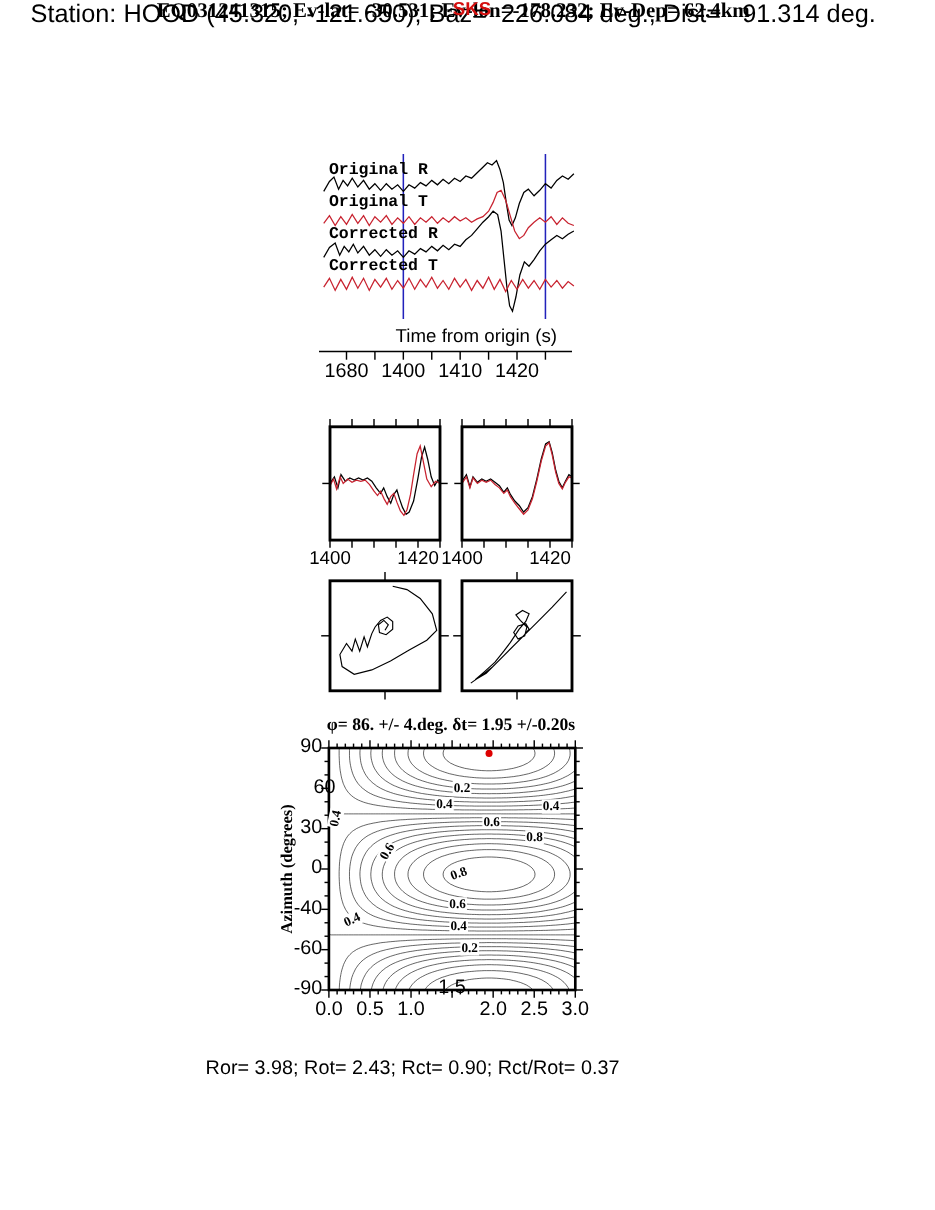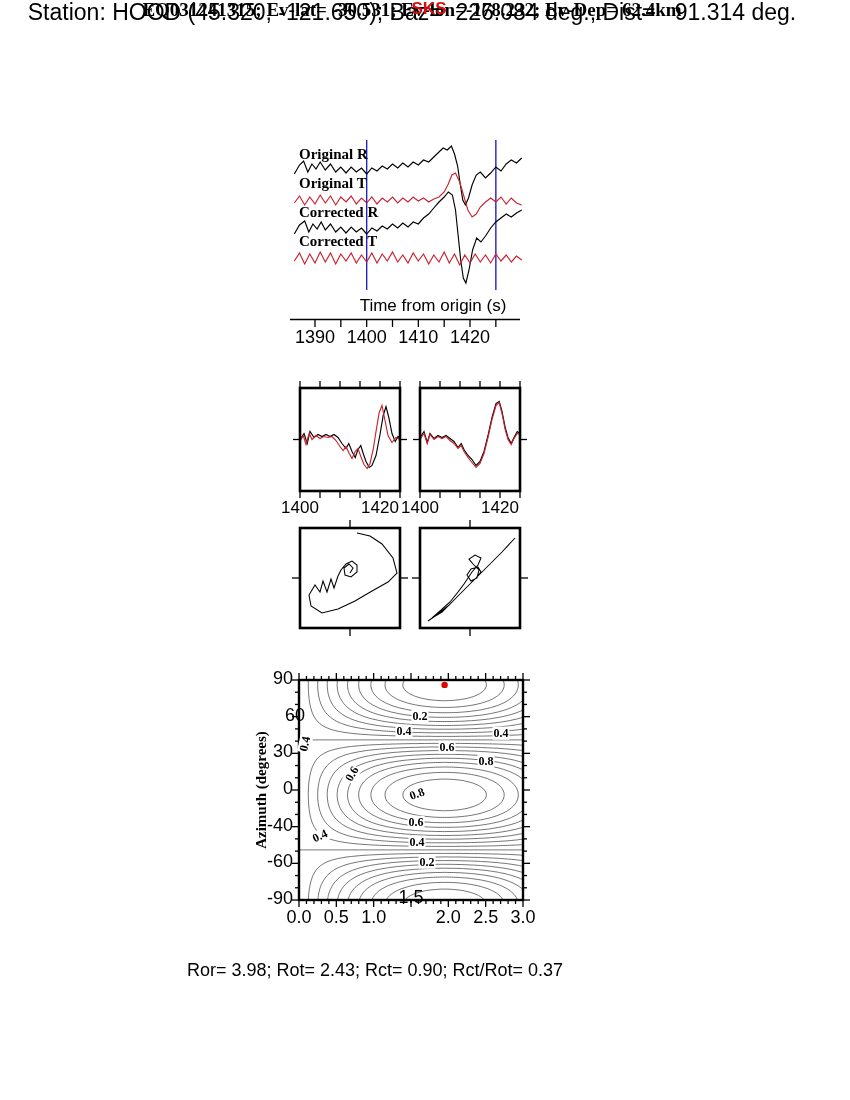--- a/index.html
+++ b/index.html
@@ -4,21 +4,21 @@
 <style>
   html,body{margin:0;padding:0;background:#fff;}
   #pg{position:relative;width:850px;height:1100px;background:#ffffff;overflow:hidden;
       font-family:"Liberation Sans","DejaVu Sans",sans-serif;color:#000;}
   svg{position:absolute;left:0;top:0;}
   .lbl{position:absolute;white-space:pre;color:#000;line-height:1.05;}
   .ctr{text-align:center;}
   .h1{font-size:23px;}
   .h2{font-size:19px;font-family:"Liberation Serif","DejaVu Serif",serif;font-weight:bold;}
   .serifb{font-family:"Liberation Serif","DejaVu Serif",serif;font-weight:bold;}
-  .tracelab{font-size:15px;font-family:Liberation Serif, serif;font-weight:bold;}
+  .tracelab{font-size:15px;font-family:Liberation Mono, monospace;font-weight:bold;}
   .sks{font-size:17px;font-weight:bold;}
   .axtitle{font-size:17px;}
   .tick{font-size:18px;}
   .midtick{font-size:17px;}
   .ctitle{font-size:16px;}
   .clabel{font-size:12px;font-family:"Liberation Serif","DejaVu Serif",serif;font-weight:bold;
           background:#fff;padding:0 1px;}
   .foot{font-size:18px;}
   .ylab{font-size:15px;}
   .xlab{font-size:16px;}
@@ -231,26 +231,27 @@
 
   <div class="lbl sks ctr" style="width: 52px; left: 403px; color: rgb(212, 15, 15);">SKS</div>
 
   <div class="lbl tracelab" style="left:299px;top:147px;">Original R</div>
   <div class="lbl tracelab" style="left:299px;top:176px;">Original T</div>
   <div class="lbl tracelab" style="left:299px;top:205px;">Corrected R</div>
   <div class="lbl tracelab" style="left:299px;top:234px;">Corrected T</div>
 
   <div class="lbl axtitle ctr" style="left:0;top:297px;width:866px;">Time from origin (s)</div>
 
+  <div class="lbl serifb ctitle ctr" style="left:0;top:652px;width:820px;">φ= 86. +/- 4.deg. δt= 1.95 +/-0.20s</div>
 
   <div class="lbl serifb ylab" style="left:262px;top:790px;transform:translate(-50%,-50%) rotate(-90deg);">Azimuth (degrees)</div>
 
 
   <div class="lbl foot ctr" style="left:0;top:961px;width:750px;">Ror= 3.98; Rot= 2.43; Rct= 0.90; Rct/Rot= 0.37</div>
-<div class="lbl tick" style="left: 315px; top: 328px; transform: translateX(-50%);">1390</div>
+<div class="lbl tick" style="left: 315px; top: 328px; transform: translateX(-50%);">1680</div>
     <div class="lbl tick" style="left: 366.67px; top: 328px; transform: translateX(-50%);">1400</div>
     <div class="lbl tick" style="left: 418.34px; top: 328px; transform: translateX(-50%);">1410</div>
     <div class="lbl tick" style="left: 470.01px; top: 328px; transform: translateX(-50%);">1420</div>
     <div class="lbl midtick" style="left: 300px; top: 499px; transform: translateX(-50%);">1400</div>
     <div class="lbl midtick" style="left: 380px; top: 499px; transform: translateX(-50%);">1420</div>
     <div class="lbl midtick" style="left: 420px; top: 499px; transform: translateX(-50%);">1400</div>
     <div class="lbl midtick" style="left: 500px; top: 499px; transform: translateX(-50%);">1420</div>
     <div class="lbl tick" style="left: 299px; top: 908px; transform: translateX(-50%);">0.0</div>
     <div class="lbl tick" style="left: 336.333px; top: 908px; transform: translateX(-50%);">0.5</div>
     <div class="lbl tick" style="left: 373.667px; top: 908px; transform: translateX(-50%);">1.0</div>

